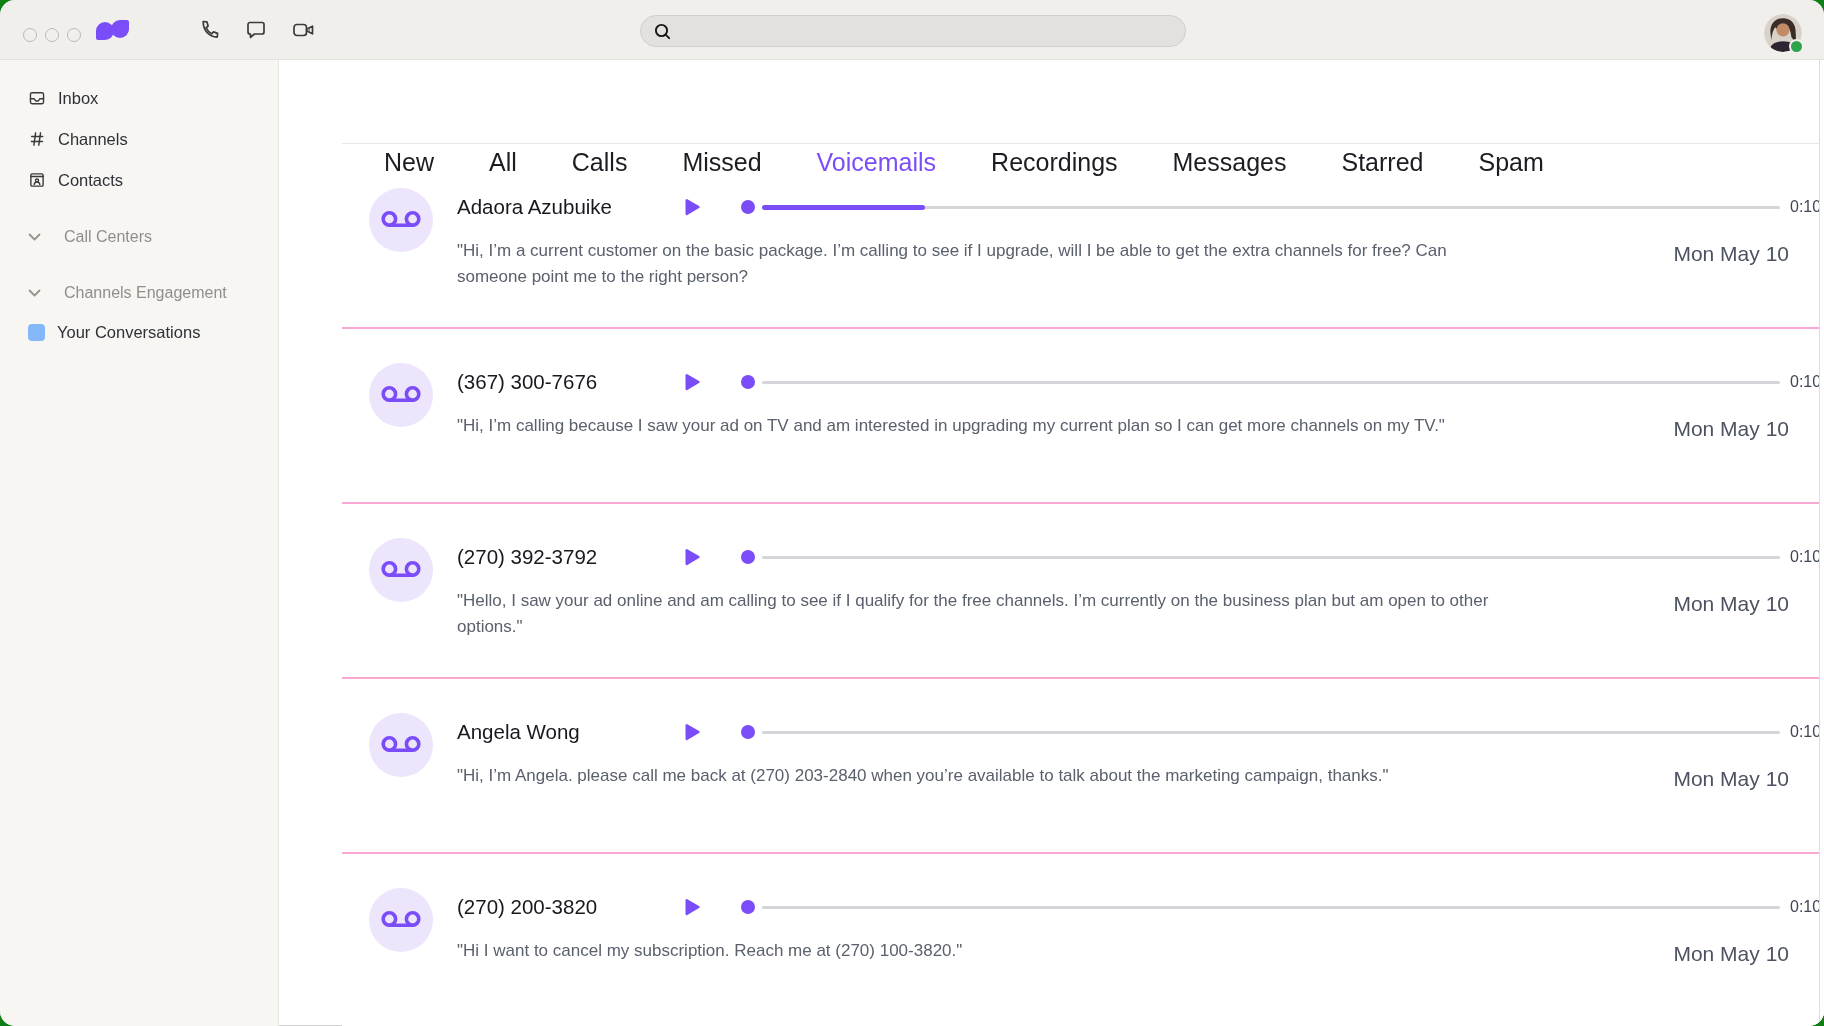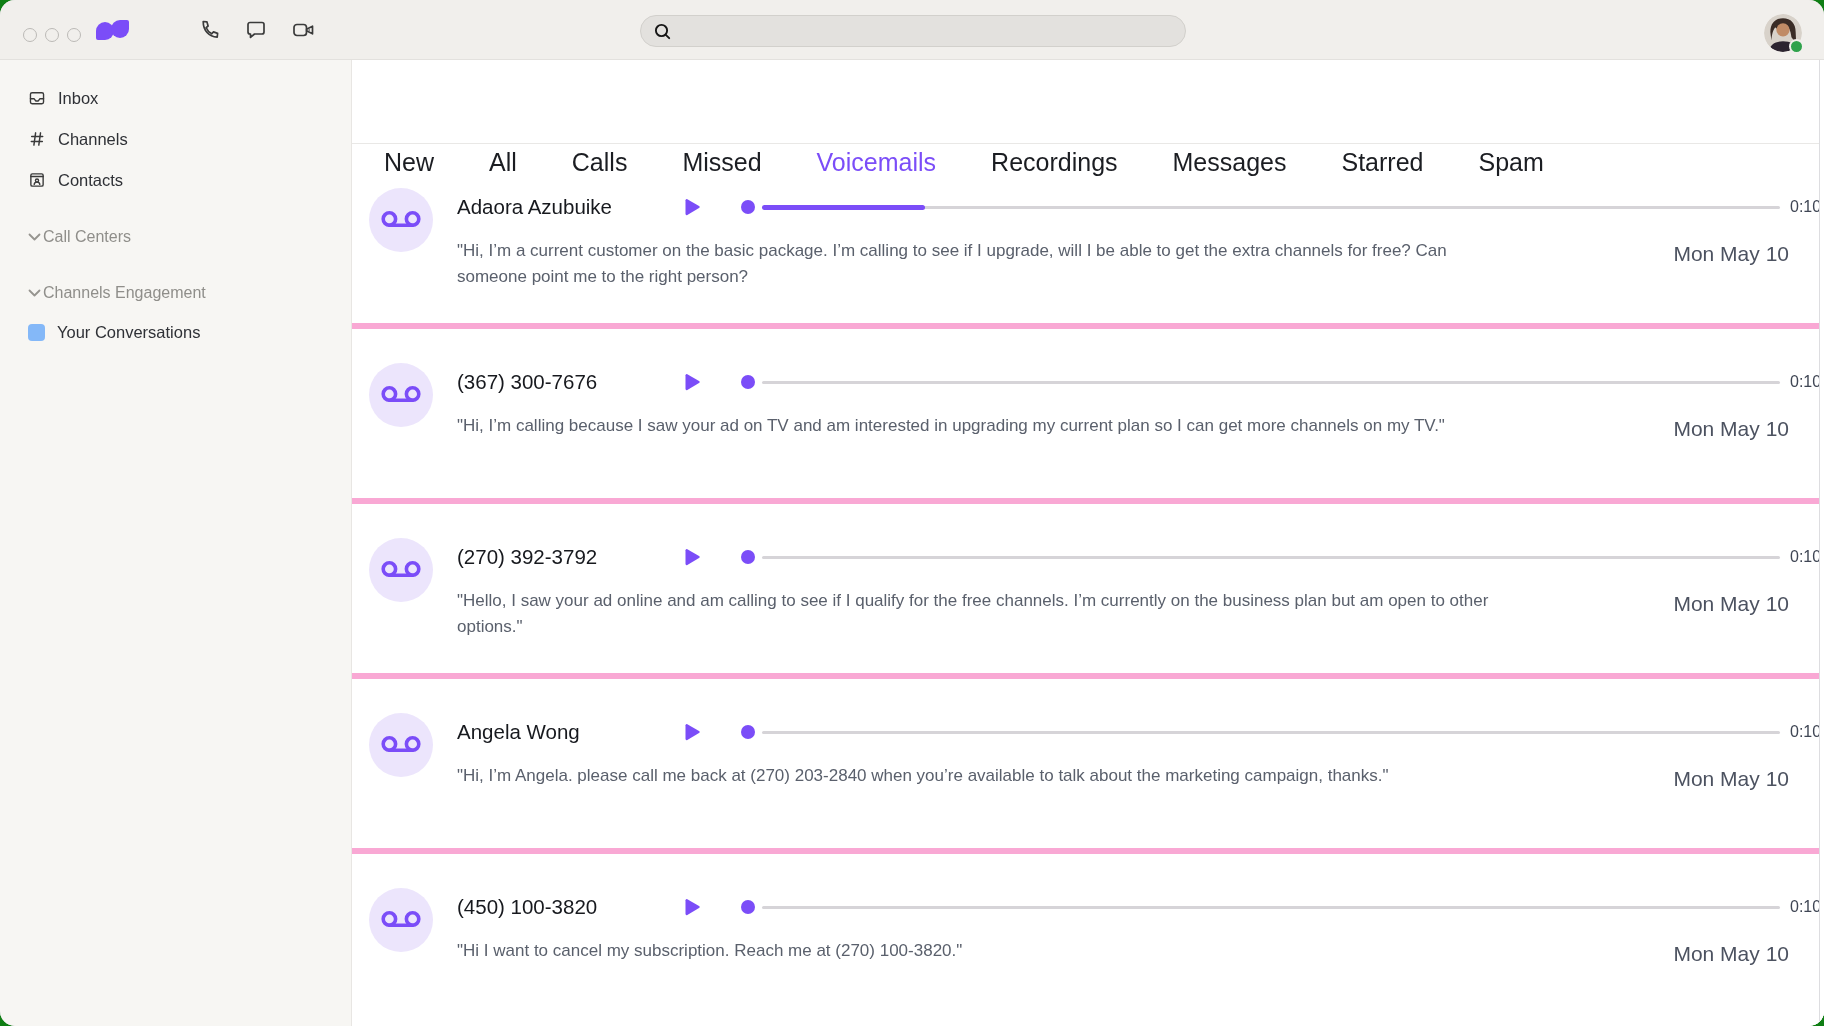--- a/index.html
+++ b/index.html
@@ -26,36 +26,36 @@
   .icon-btn{width:24px;height:24px;background:none;border:none;padding:0;cursor:pointer;color:#3b3b3b;}
   .icon-btn svg{display:block;}
   .search{position:absolute;left:640px;top:15px;width:546px;height:32px;border-radius:16px;background:#e3e1de;border:1px solid #d2d0cc;display:flex;align-items:center;padding:0 12px;}
   .search svg{flex:0 0 auto;}
   .search input{flex:1;border:none;outline:none;background:transparent;margin-left:8px;font-size:15px;color:#333;font-family:inherit;}
   .avatar-wrap{position:absolute;right:22px;top:14px;width:38px;height:38px;cursor:pointer;}
   .avatar-wrap svg{display:block;border-radius:50%;}
   .presence{position:absolute;right:-2px;bottom:-2px;width:15px;height:15px;border-radius:50%;background:#2fA24c;border:2px solid #f1efec;}
 
   
-  .sidebar{position:absolute;left:0;top:60px;bottom:0;width:352px;background:#f7f6f3;border-right:1px solid #e8e6e3;padding-top:18px;z-index:5;}
+  .sidebar{position:absolute;left:0;top:60px;bottom:0;width:279px;background:#f7f6f3;border-right:1px solid #e8e6e3;padding-top:18px;z-index:5;}
   .nav-item{display:flex;align-items:center;height:40px;margin:0 9px 1px 9px;padding-left:19px;border-radius:20px;gap:12px;font-size:16.5px;color:#2f3136;cursor:pointer;}
   .nav-item.selected{background:#ebeae7;}
   .nav-item .nicon{width:18px;height:18px;flex:0 0 auto;color:#3a3a3a;}
   .swatch{width:17px;height:17px;border-radius:4px;flex:0 0 auto;}
-  .section-header{display:flex;align-items:center;height:38px;margin-top:18px;padding-left:28px;gap:2px;font-size:16px;color:#8f8e8a;cursor:pointer;}
+  .section-header{display:flex;align-items:center;height:38px;margin-top:18px;padding-left:28px;gap:23px;font-size:16px;color:#8f8e8a;cursor:pointer;}
   .section-header svg{flex:0 0 auto;color:#96948f;}
 
   
   .main{position:absolute;left:342px;top:60px;right:0;bottom:0;background:#fff;}
   .main-header{height:84px;border-bottom:1px solid #e9e8e6;background:#fff;}
   .tabs{height:36px;display:flex;align-items:center;gap:55px;padding-left:42px;background:#fff;position:relative;z-index:3;font-size:25px;font-weight:500;color:#1b1d22;}
   .tab{cursor:pointer;white-space:nowrap;}
   .tab.active{color:var(--accent);}
   .list{position:absolute;top:121px;left:0;right:0;bottom:0;overflow:hidden;}
-  .vm-row{position:relative;height:175px;border-bottom:6px solid #f9a8d4;background:#fff;}
+  .vm-row{position:relative;height:175px;border-bottom:2px solid #f9a8d4;background:#fff;}
   .vm-row:first-child{margin-top:-27px;}
   .vm-row:last-child{border-bottom:none;}
   .vm-avatar{position:absolute;left:27px;top:34px;width:64px;height:64px;border-radius:50%;background:#ece5fc;display:flex;align-items:center;justify-content:center;}
   .vm-line{position:absolute;left:115px;right:0;top:38px;height:30px;display:flex;align-items:center;}
   .vm-caller{flex:0 0 228px;font-size:20.5px;color:#17191e;white-space:nowrap;overflow:hidden;}
   .vm-play{flex:0 0 auto;width:16px;height:18px;background:none;border:none;padding:0;cursor:pointer;}
   .vm-slider{flex:1;margin-left:40px;position:relative;height:16px;display:flex;align-items:center;cursor:pointer;}
   .vm-thumb{position:absolute;left:0;top:1px;width:14px;height:14px;border-radius:50%;background:var(--accent);}
   .vm-track{margin-left:21px;flex:1;height:3px;background:#d6d4d8;border-radius:2px;position:relative;}
   .vm-fill{position:absolute;left:0;top:-1px;height:5px;border-radius:3px;background:var(--accent);width:0;}
@@ -296,21 +296,21 @@
 
       <div class="vm-row">
         <div class="vm-avatar">
           <svg width="40" height="22" viewBox="0 0 40 22" fill="none" stroke="var(--accent)" stroke-width="3.6" stroke-linecap="round">
             <circle cx="8.4" cy="10" r="6.2"></circle>
               <circle cx="31.6" cy="10" r="6.2"></circle>
               <path d="M8.4 16.2 H31.6"></path>
           </svg>
         </div>
         <div class="vm-line">
-          <span class="vm-caller">(450) 100-3820</span>
+          <span class="vm-caller">(270) 200-3820</span>
           <button class="vm-play">
             <svg width="16" height="18" viewBox="0 0 16 18">
                 <path d="M2.3 1.2 L14 8.1 a1.2 1.2 0 0 1 0 2 L2.3 17 A1.2 1.2 0 0 1 .5 16 V2.2 A1.2 1.2 0 0 1 2.3 1.2 Z" fill="var(--accent)"></path>
               </svg>
           </button>
           <div class="vm-slider">
             <span class="vm-thumb"></span>
             <span class="vm-track">
                 <span class="vm-fill" style="width: 0%;"></span>
               </span>

